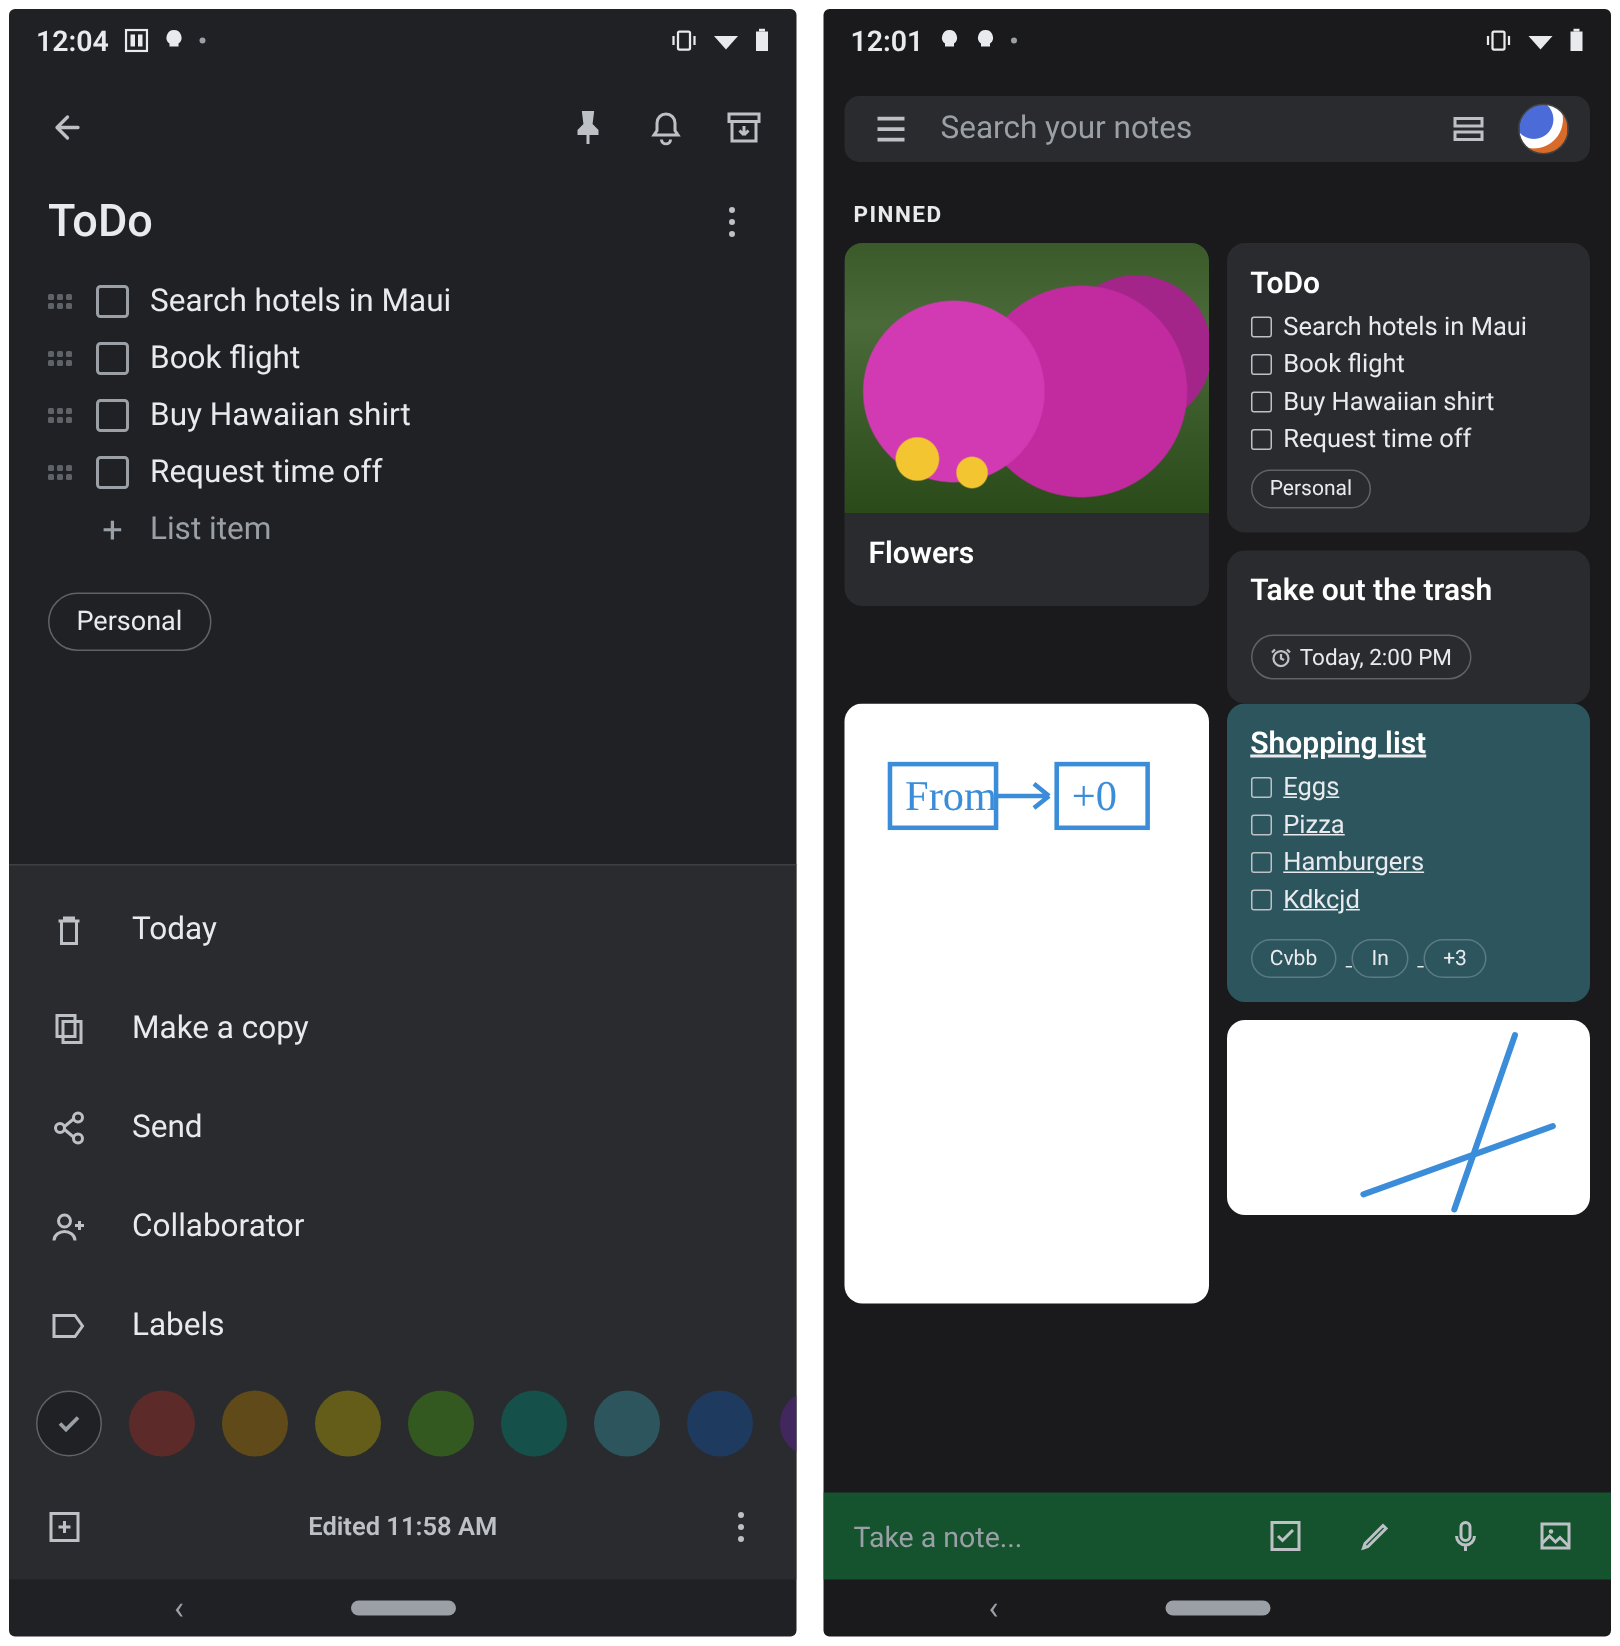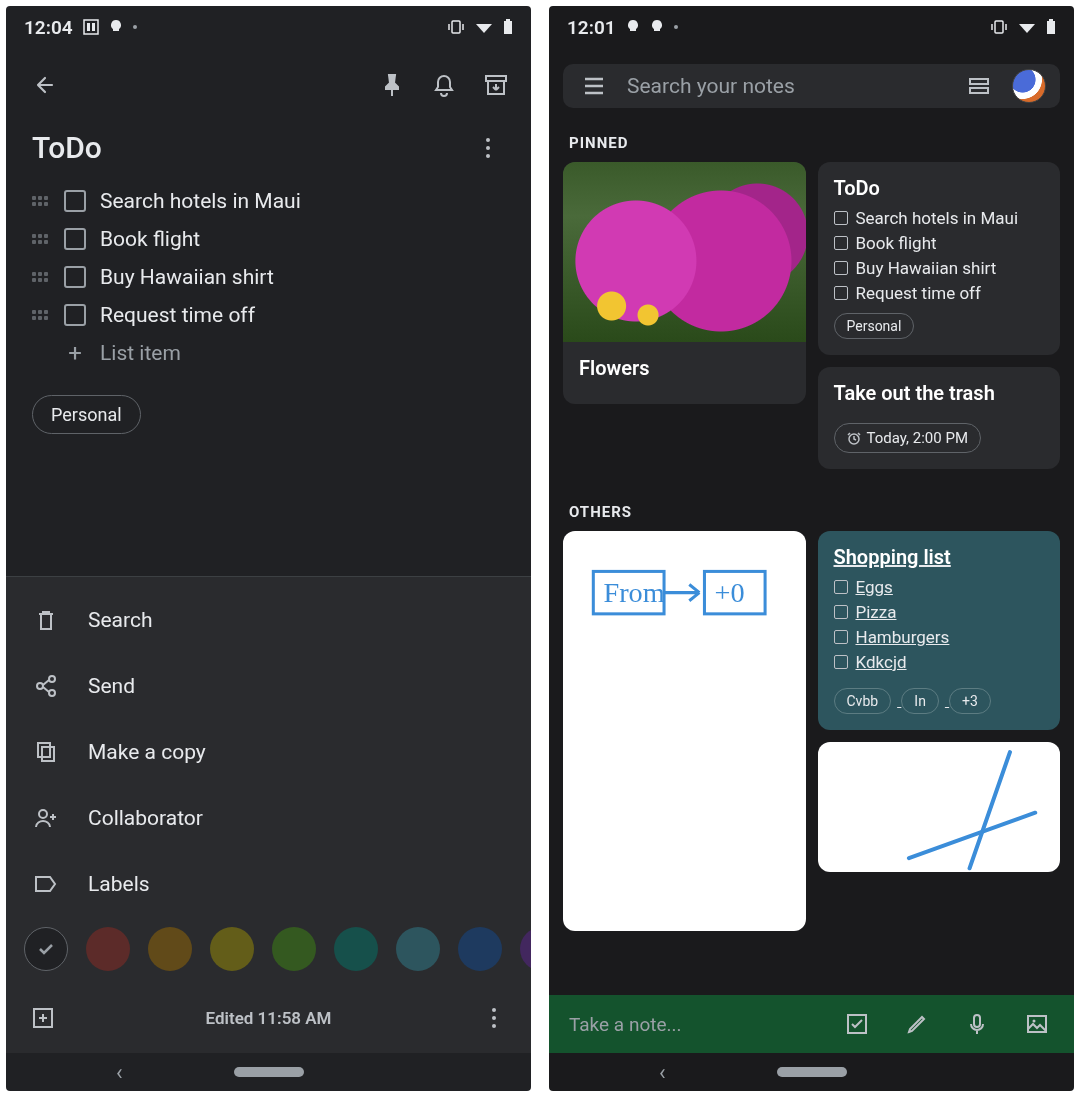--- a/index.html
+++ b/index.html
@@ -349,41 +349,41 @@
     <span class="label-chip">Personal</span>
   </div>
 
   <div class="sheet">
     <div class="sheet-row">
       <span class="icon-btn">
         <svg width="22" height="24">
             <path d="M4 6h14M8 6V4h6v2M6 6v15h10V6" stroke="#bdc1c6" stroke-width="2" fill="none"></path>
           </svg>
       </span>
-      <span>Search</span>
+      <span>Today</span>
+    </div>
+    <div class="sheet-row">
+      <span class="icon-btn">
+        <svg width="22" height="24">
+            <rect x="3" y="3" width="12" height="14" fill="none" stroke="#bdc1c6" stroke-width="2"></rect>
+            <rect x="7" y="7" width="12" height="14" fill="none" stroke="#bdc1c6" stroke-width="2"></rect>
+          </svg>
+      </span>
+      <span>Make a copy</span>
     </div>
     <div class="sheet-row">
       <span class="icon-btn">
         <svg width="22" height="24">
             <circle cx="17" cy="5" r="3" fill="none" stroke="#bdc1c6" stroke-width="2"></circle>
             <circle cx="5" cy="12" r="3" fill="none" stroke="#bdc1c6" stroke-width="2"></circle>
             <circle cx="17" cy="19" r="3" fill="none" stroke="#bdc1c6" stroke-width="2"></circle>
             <path d="M8 11 14 6M8 13l6 5" stroke="#bdc1c6" stroke-width="2"></path>
           </svg>
       </span>
       <span>Send</span>
-    </div>
-    <div class="sheet-row">
-      <span class="icon-btn">
-        <svg width="22" height="24">
-            <rect x="3" y="3" width="12" height="14" fill="none" stroke="#bdc1c6" stroke-width="2"></rect>
-            <rect x="7" y="7" width="12" height="14" fill="none" stroke="#bdc1c6" stroke-width="2"></rect>
-          </svg>
-      </span>
-      <span>Make a copy</span>
     </div>
     <div class="sheet-row">
       <span class="icon-btn">
         <svg width="24" height="24">
             <circle cx="9" cy="8" r="4" fill="none" stroke="#bdc1c6" stroke-width="2"></circle>
             <path d="M2 21c0-4 4-6 7-6s7 2 7 6" fill="none" stroke="#bdc1c6" stroke-width="2"></path>
             <path d="M19 8v6M16 11h6" stroke="#bdc1c6" stroke-width="2"></path>
           </svg>
       </span>
       <span>Collaborator</span>
@@ -530,21 +530,20 @@
                 <circle cx="7" cy="8" r="5" fill="none" stroke="#bdc1c6" stroke-width="1.5"></circle>
                 <path d="M7 5v3l2 1M3 2l-2 2M11 2l2 2" stroke="#bdc1c6" stroke-width="1.5" fill="none"></path>
               </svg>
             <span>Today, 2:00 PM</span>
           </span>
         </div>
       </div>
     </div>
   </div>
 
-  <div class="section-label" style="margin-top:24px">OTHERS</div>
   <div class="grid" style="flex:1; overflow:hidden;">
     <div class="col">
       <div class="card white drawing">
         <svg viewBox="0 0 240 360">
           <g stroke="#3b8dd9" stroke-width="3" fill="none">
             <rect x="30" y="40" width="70" height="42"></rect>
             <text x="40" y="70" font-family="cursive" font-size="28" fill="#3b8dd9" stroke="none">From</text>
             <path d="M100 61 h35 m0 0 l-10 -8 m10 8 l-10 8"></path>
             <rect x="140" y="40" width="60" height="42"></rect>
             <text x="150" y="70" font-family="cursive" font-size="28" fill="#3b8dd9" stroke="none">+0</text>

